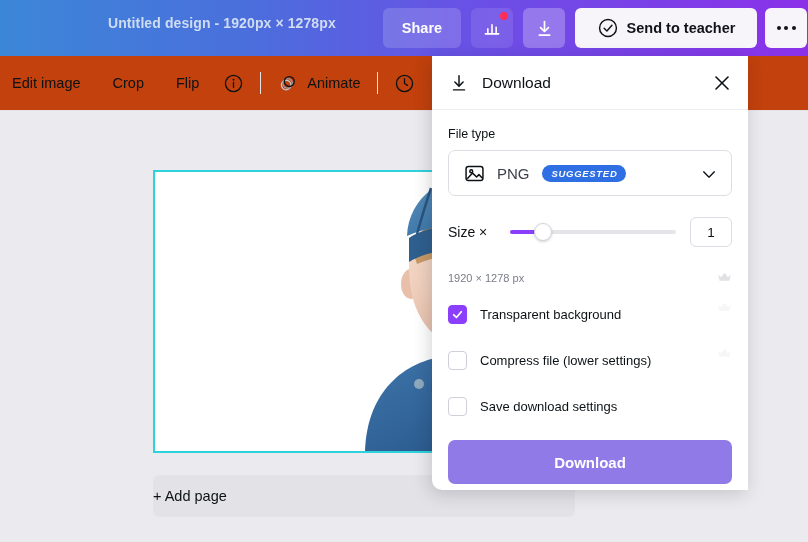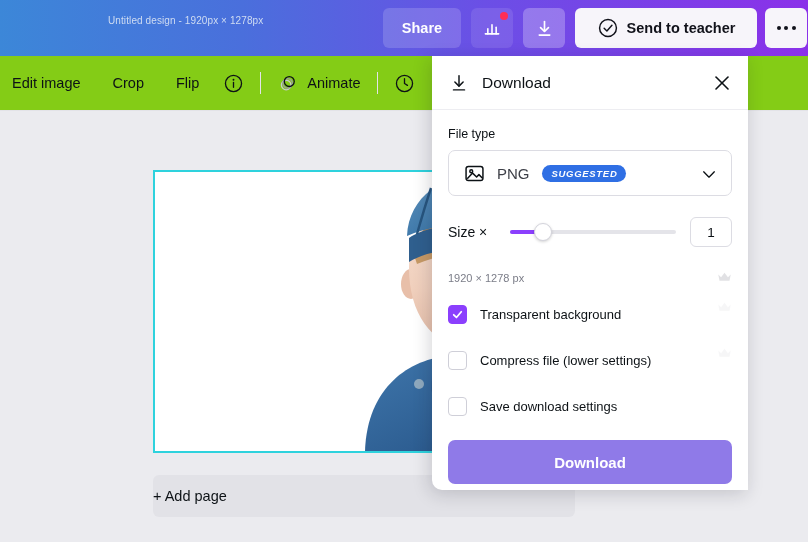--- a/index.html
+++ b/index.html
@@ -12,21 +12,21 @@
   #app { position: relative; width: 808px; height: 542px; }
 
   
   .header {
     position: absolute; left: 0; top: 0; width: 808px; height: 56px;
     background: linear-gradient(90deg, #3c87d8 0%, #4a6fdc 30%, #6b4fe6 60%, #8b31e9 100%);
     display: flex; align-items: center;
   }
   .doc-title {
     position: absolute; left: 108px; top: 15px;
-    font-size: 10px; font-weight: normal; color: #cfdcf2;
+    font-size: 14px; font-weight: bold; color: #cfdcf2;
     letter-spacing: 0.1px; white-space: nowrap;
   }
   .hdr-btn {
     position: absolute; display: flex; align-items: center; justify-content: center;
     border-radius: 6px; cursor: pointer; user-select: none;
   }
   .share-btn {
     left: 383px; top: 8px; width: 78px; height: 40px;
     background: rgba(255,255,255,0.16);
     color: #ffffff; font-size: 14.5px; font-weight: bold;
@@ -51,21 +51,21 @@
   .red-dot {
     position: absolute; right: 5px; top: 4px;
     width: 8px; height: 8px; border-radius: 50%; background: #ff2d55;
   }
   .dots { display: flex; gap: 3.5px; align-items: center; }
   .dots i { width: 4px; height: 4px; border-radius: 50%; background: #11121a; display: block; }
 
   
   .toolbar {
     position: absolute; left: 0; top: 56px; width: 808px; height: 55px;
-    background: #84cc16; border-bottom: 1px solid #e3e3e8;
+    background: #c2410c; border-bottom: 1px solid #e3e3e8;
     display: flex; align-items: center;
   }
   .tb-item {
     display: flex; align-items: center; gap: 8px;
     font-size: 14.5px; color: #0d1216; cursor: pointer;
     height: 36px; padding: 0 8px; border-radius: 5px; white-space: nowrap;
   }
   .tb-sep { width: 1px; height: 22px; background: #e3e3e8; margin: 0 8px; }
 
   

